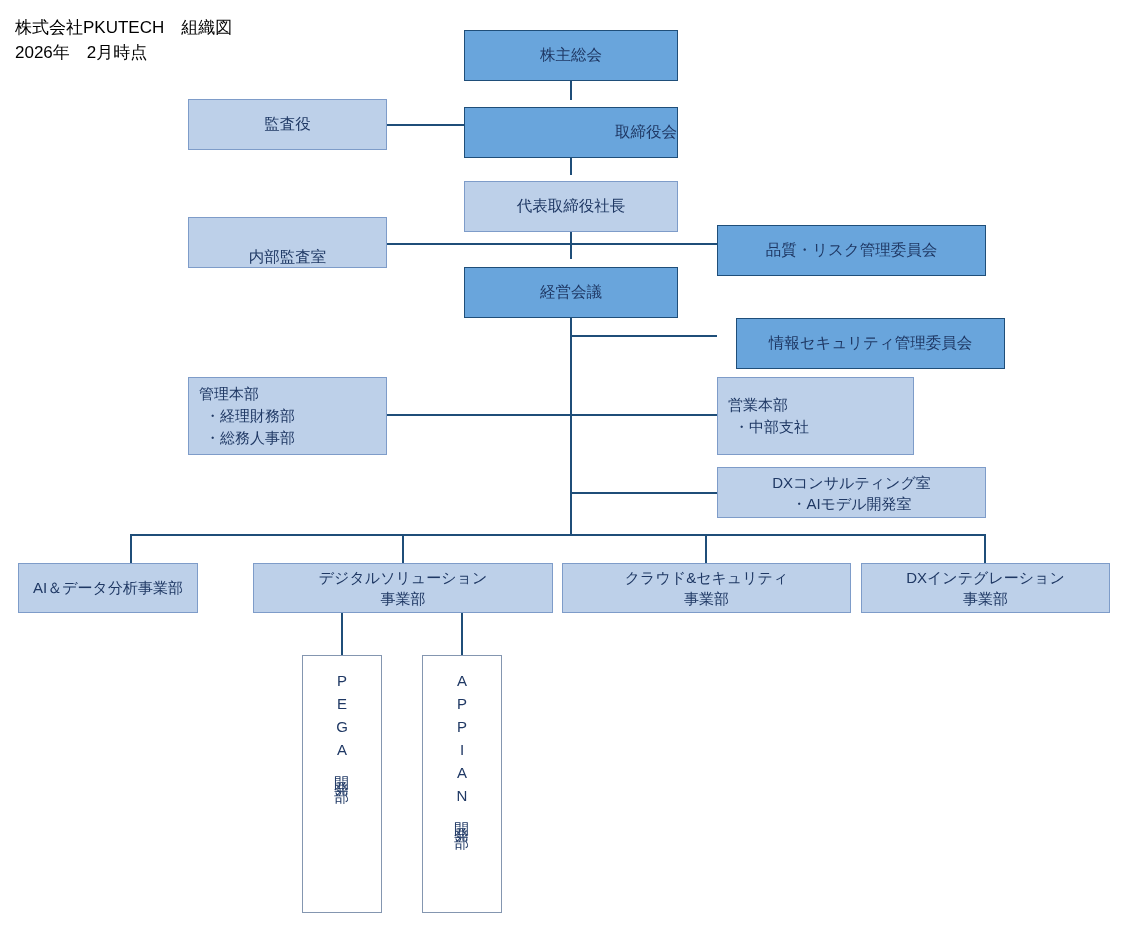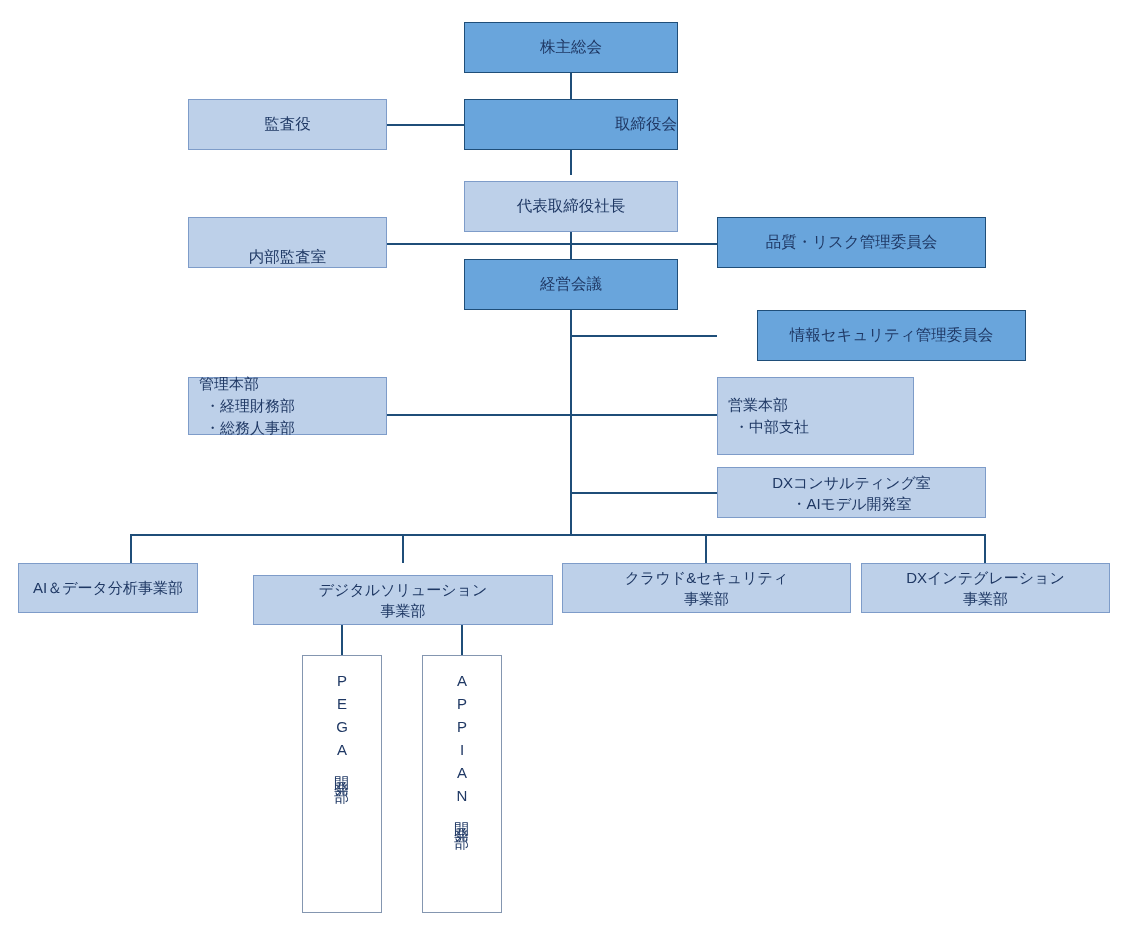--- a/index.html
+++ b/index.html
@@ -12,20 +12,21 @@
     color:var(--title-text,#000);font-size:17px;line-height:1.45;white-space:pre;
   }
   .node{
     position:absolute;box-sizing:border-box;
     display:flex;align-items:center;justify-content:center;
     color:var(--text,#1F3864);font-size:15.5px;text-align:center;line-height:1.3;
   }
   .node.dark{
     background:var(--box-dark-fill,#69A5DC);
     border:1.5px solid var(--box-dark-border,#1F4E79);
+    margin-top:8px;
   }
   .node.light{
     background:var(--box-light-fill,#BDD0E9);
     border:1px solid var(--box-light-border,#7E9CC9);
   }
   .node.white{
     background:#fff;
     border:1px solid var(--box-white-border,#8496B0);
   }
   .node.multi{
@@ -41,20 +42,21 @@
     writing-mode:vertical-rl;text-orientation:upright;
     font-size:15px;letter-spacing:6px;line-height:1;
   }
   .line{position:absolute;background:var(--line,#1F4E79);}
 </style>
 </head>
 <body>
 
 <div id="canvas">
 
+  <div id="title"><span>株式会社PKUTECH　組織図</span><br><span>2026年　2月時点</span></div>
 
   <div class="line" style="left:570px;top:73px;width:1.5px;height:27px;"></div>
   <div class="line" style="left:387px;top:124px;width:77px;height:1.5px;"></div>
   <div class="line" style="left:570px;top:150px;width:1.5px;height:25px;"></div>
   <div class="line" style="left:570px;top:226px;width:1.5px;height:33px;"></div>
   <div class="line" style="left:387px;top:243px;width:330px;height:1.5px;"></div>
   <div class="line" style="left:570px;top:310px;width:1.5px;height:225px;"></div>
   <div class="line" style="left:571px;top:335px;width:146px;height:1.5px;"></div>
   <div class="line" style="left:387px;top:414px;width:330px;height:1.5px;"></div>
   <div class="line" style="left:571px;top:492px;width:146px;height:1.5px;"></div>
@@ -87,45 +89,45 @@
   </div>
 
   <div class="node dark" style="left:717px;top:217px;width:269px;height:51px;">
     <span>品質・リスク管理委員会</span>
   </div>
 
   <div class="node dark" style="left:464px;top:259px;width:214px;height:51px;">
     <span>経営会議</span>
   </div>
 
-  <div class="node dark" style="left:757px;top:310px;width:269px;height:51px;">
+  <div class="node dark" style="left:736px;top:310px;width:269px;height:51px;">
     <span>情報セキュリティ管理委員会</span>
   </div>
 
-  <div class="node light multi" style="left:188px;top:377px;width:199px;height:58px;">
+  <div class="node light multi" style="left:188px;top:377px;width:199px;height:78px;">
     <div>管理本部</div>
     <div class="indent">・経理財務部</div>
     <div class="indent">・総務人事部</div>
   </div>
 
   <div class="node light multi" style="left:717px;top:377px;width:197px;height:78px;">
     <div>営業本部</div>
     <div class="indent">・中部支社</div>
   </div>
 
   <div class="node light stack" style="left:717px;top:467px;width:269px;height:51px;">
     <div>DXコンサルティング室</div>
     <div>・AIモデル開発室</div>
   </div>
 
   <div class="node light" style="left:18px;top:563px;width:180px;height:50px;font-size:15px;">
     <span>AI＆データ分析事業部</span>
   </div>
 
-  <div class="node light stack" style="left:253px;top:563px;width:300px;height:50px;margin-top:12px;">
+  <div class="node light stack" style="left:253px;top:563px;width:300px;height:50px;">
     <div>デジタルソリューション</div>
     <div>事業部</div>
   </div>
 
   <div class="node light stack" style="left:562px;top:563px;width:289px;height:50px;">
     <div>クラウド&amp;セキュリティ</div>
     <div>事業部</div>
   </div>
 
   <div class="node light stack" style="left:861px;top:563px;width:249px;height:50px;">

